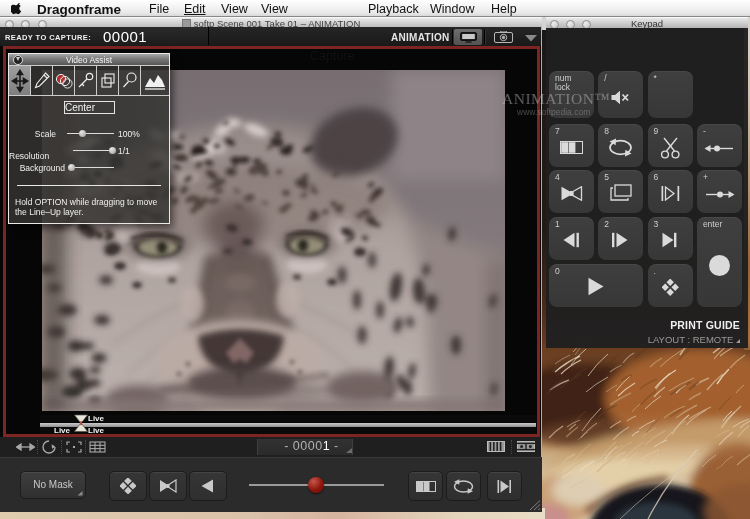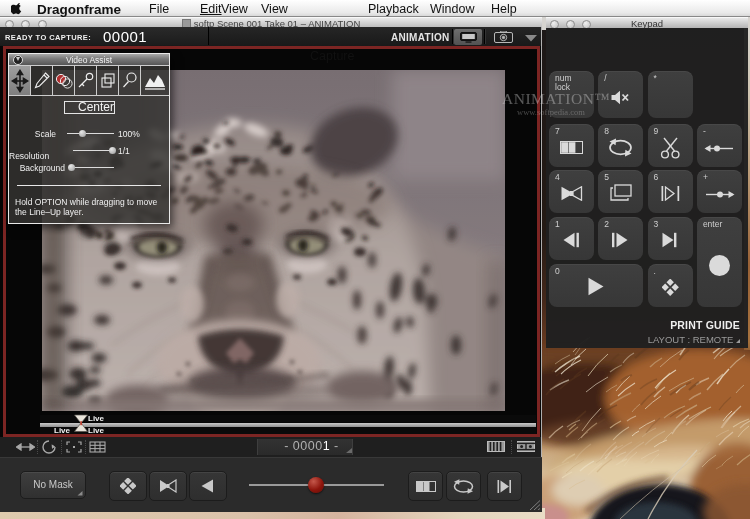--- a/index.html
+++ b/index.html
@@ -21,21 +21,21 @@
 #photo{left:42px;top:24px;z-index:1;}
 #row1{left:0;top:420px;width:542px;height:20px;background:#1f1f1f;}
 #row2{left:0;top:440px;width:542px;height:55px;background:#2b2b2b;border-top:1px solid #383838;box-sizing:border-box;}
 .btn{position:absolute;border-radius:5px;background:linear-gradient(#363636,#2e2e2e);border:1px solid #1c1c1c;box-shadow:inset 0 1px 0 rgba(255,255,255,.07);}
 #keypad{left:546px;top:17px;width:202px;height:341px;z-index:10;}
 #kptitle{left:0;top:0;width:202px;height:11px;background:linear-gradient(#e8e8e8,#cccccc 55%,#b4b4b4);border-top:1px solid #f8f8f8;box-sizing:border-box;}
 #kpbody{left:0;top:11px;width:202px;height:320px;background:rgba(32,32,32,.97);}
 .kbtn{position:absolute;width:45px;height:43px;border-radius:8px;background:linear-gradient(#3f3f3f,#373737);box-shadow:inset 0 1px 0 rgba(255,255,255,.05);}
 .kbl{position:absolute;left:6px;top:3px;font-size:8.5px;color:#cfcfcf;line-height:9px;}
 #watermark{left:502px;top:90px;z-index:40;color:rgba(225,225,225,.38);font-family:"Liberation Serif",serif;font-size:15.5px;letter-spacing:0.5px;}
-#watermark2{left:517px;top:107px;z-index:40;color:rgba(220,220,220,.30);font-size:8.5px;font-family:Liberation Serif, serif;}
+#watermark2{left:517px;top:107px;z-index:40;color:rgba(220,220,220,.30);font-size:8.5px;}
 #palette{left:8px;top:7px;width:162px;height:171px;background:rgba(54,52,50,.84);border:1px solid #e9e9e9;box-shadow:3px 4px 8px rgba(0,0,0,.55);z-index:6;box-sizing:border-box;}
 #paltitle{left:0;top:0;width:160px;height:11px;background:linear-gradient(#a8a8a8,#787878 45%,#565656);}
 #paltools{left:0;top:11px;width:160px;height:31px;border-top:1px solid #ccc;box-sizing:border-box;}
 .ptool{position:absolute;top:0;width:22px;height:30px;border-right:1px solid #ccc;border-bottom:1px solid #ccc;box-sizing:border-box;}
 .prow{position:absolute;font-size:8.5px;color:#f0f0f0;}
 .ptrack{position:absolute;height:1px;background:#dcdcdc;}
 .pthumb{position:absolute;width:7px;height:7px;border-radius:50%;background:radial-gradient(circle at 35% 30%,#e8e8e8,#9a9a9a);top:-3px;}
 #livewrap{left:0;top:369px;width:542px;height:20px;z-index:6;}
 .lv{position:absolute;font-size:8px;font-weight:bold;color:#f2f2f2;}
 #cnt{left:257px;top:2px;width:96px;height:16px;background:linear-gradient(#323232,#2a2a2a);border-left:1px solid #3e3e3e;border-right:1px solid #3e3e3e;color:#b0b0b0;font-size:12.5px;text-align:center;line-height:15px;letter-spacing:.5px;padding-left:13px;box-sizing:border-box;}
@@ -219,21 +219,21 @@
   <path d="M620 519 Q650 490 690 462" stroke="#cfc0a8" stroke-width="1" fill="none" opacity="0.6"></path>
   <rect x="0" y="508" width="545" height="11" fill="url(#botg)"></rect>
 </svg>
 
 <div id="menubar" class="abs">
   <svg class="abs" style="left:11px;top:2.5px;" width="11" height="12" viewBox="0 0 11 12">
       <path d="M7.6 0.3 C7.7 1.2 7.3 2 6.8 2.6 C6.2 3.2 5.4 3.7 4.7 3.6 C4.6 2.8 5 2 5.5 1.5 C6.1 0.9 7 0.4 7.6 0.3 Z M9.2 8.9 C8.9 9.6 8.7 9.9 8.3 10.5 C7.7 11.3 6.9 12.3 5.9 12.3 C5 12.3 4.7 11.7 3.6 11.7 C2.5 11.7 2.2 12.3 1.3 12.3 C0.3 12.3 -0.4 11.4 -1 10.6 C-2.6 8.3 -2.8 5.5 -1.8 4 C-1.1 3 0 2.4 1 2.4 C2.1 2.4 2.8 3 3.6 3 C4.4 3 4.9 2.4 6.1 2.4 C7 2.4 8 2.9 8.7 3.8 C6.4 5 6.8 8.1 9.2 8.9 Z" transform="translate(1.5,-0.5) scale(0.95)" fill="#111"></path>
     </svg>
   <span class="mi" style="left:37px;font-weight:bold;font-size:13.5px;top:1.5px;">Dragonframe</span>
   <span class="mi" style="left:149px;">File</span>
-  <span class="mi" style="left:200px;text-decoration:underline;">Edit</span>
+  <span class="mi" style="left:184px;text-decoration:underline;">Edit</span>
   <span class="mi" style="left:221px;">View</span>
   <span class="mi" style="left:261px;">View</span>
   <span class="mi" style="left:310px;margin-top:47px;">Capture</span>
   <span class="mi" style="left:368px;">Playback</span>
   <span class="mi" style="left:430px;">Window</span>
   <span class="mi" style="left:491px;">Help</span>
 </div>
 
 <div id="mainwin" class="abs">
   <div id="titlebar" class="abs">
@@ -641,21 +641,21 @@
               </g>
             </svg>
         </div>
         <div class="ptool" style="left:132px;width:28px;border-right:none;">
           <svg width="28" height="30" viewBox="0 0 28 30">
               <path d="M4 21 L9 12 L13 17 L17 9 L21 14 L24 21 Z" fill="#f0f0f0"></path>
               <line x1="4" y1="23" x2="24" y2="23" stroke="#f0f0f0" stroke-width="1.3"></line>
             </svg>
         </div>
       </div>
-      <div class="abs" style="left:55px;top:47px;width:49px;height:11px;border:1px solid #e5e5e5;text-align:right;font-size:12px;color:#f2f2f2;line-height:11px;">Center</div>
+      <div class="abs" style="left:55px;top:47px;width:49px;height:11px;border:1px solid #e5e5e5;text-align:left;font-size:10px;color:#f2f2f2;line-height:11px;">Center</div>
       <div class="prow" style="left:0px;top:74.5px;width:47px;text-align:right;">Scale</div>
       <div class="ptrack" style="left:58px;top:78.5px;width:47px;"></div>
       <div class="pthumb" style="left:70px;top:75.5px;"></div>
       <div class="prow" style="left:109px;top:74.5px;">100%</div>
       <div class="prow" style="left:0px;top:97px;width:59px;text-align:left;">Resolution</div>
       <div class="ptrack" style="left:64px;top:95.5px;width:41px;"></div>
       <div class="pthumb" style="left:100px;top:92.5px;"></div>
       <div class="prow" style="left:109px;top:91.5px;">1/1</div>
       <div class="prow" style="left:0px;top:108.5px;width:56px;text-align:right;">Background</div>
       <div class="ptrack" style="left:59px;top:112.5px;width:46px;"></div>

